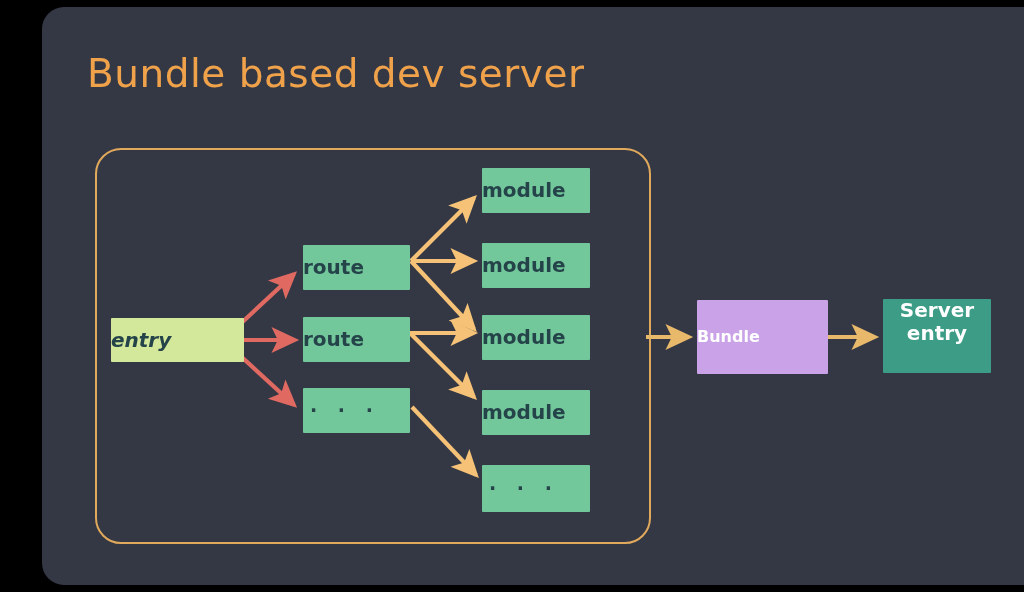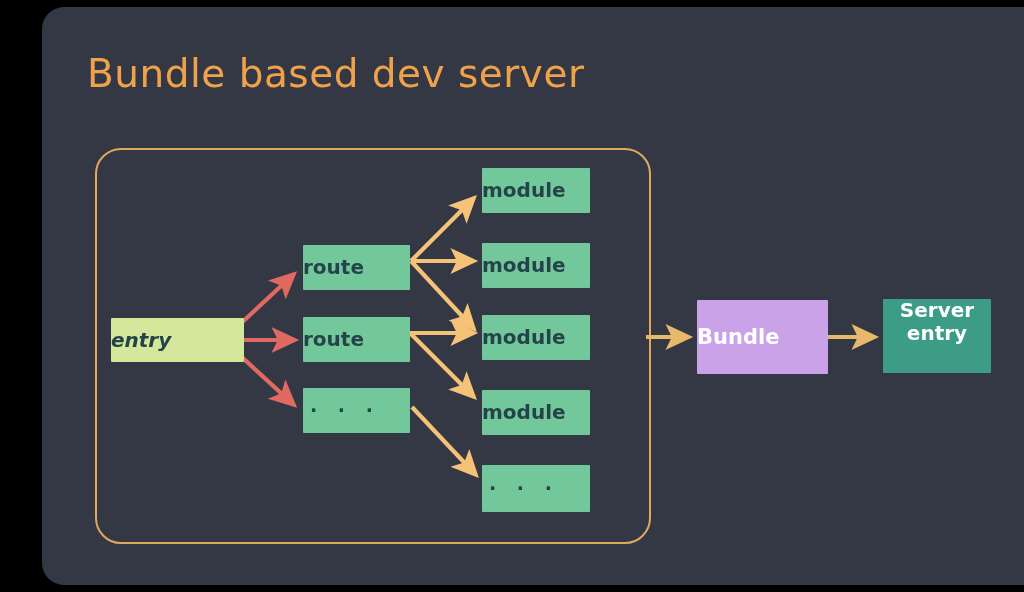--- a/index.html
+++ b/index.html
@@ -61,21 +61,21 @@
   }
   .node-green {
     background: #72C79B;
     color: #25444A;
     font-size: 20px;
     font-weight: bold;
   }
   .node-bundle {
     background: #C9A2E8;
     color: #FFFFFF;
-    font-size: 21px;
+    font-size: 16px;
     font-weight: bold;
   }
   .node-server {
     background: #3C9C86;
     color: #FFFFFF;
     font-size: 20px;
     font-weight: bold;
   }
   .dots {
     letter-spacing: 7px;

